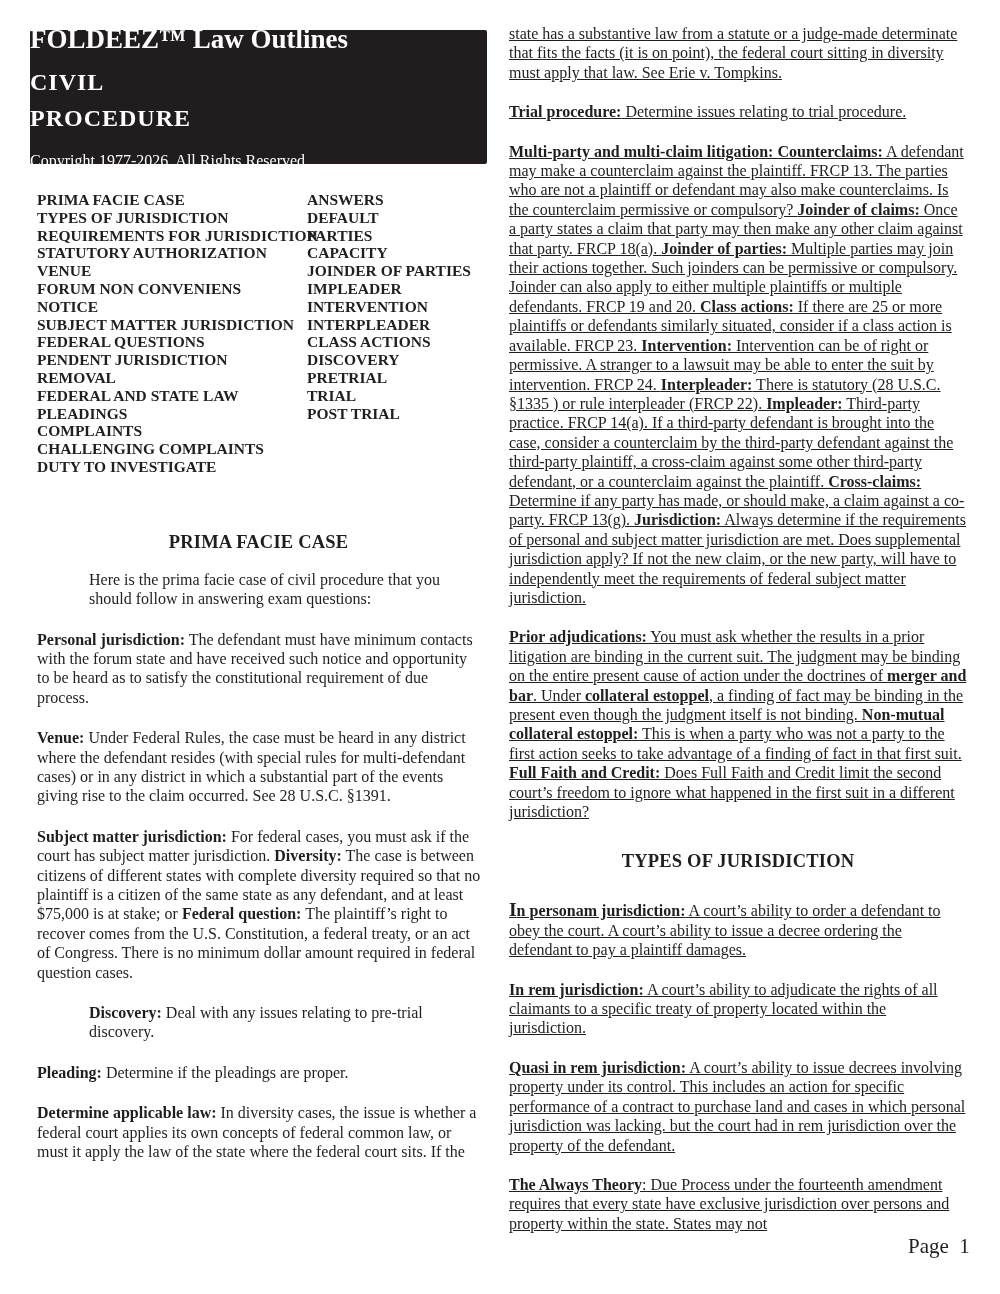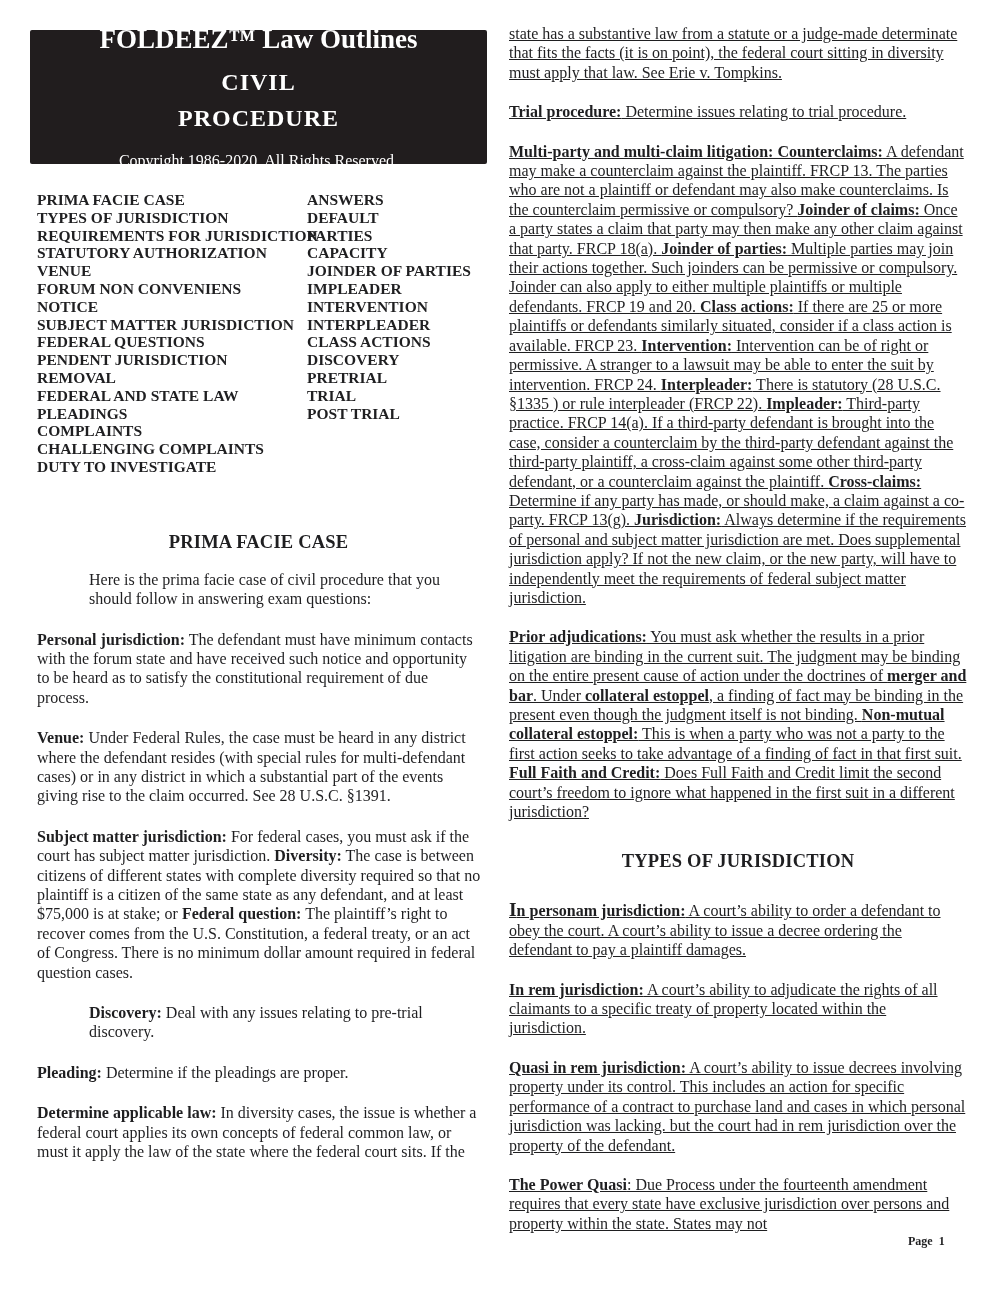--- a/index.html
+++ b/index.html
@@ -15,21 +15,21 @@
   .col { position:absolute; }
   .col-left { left:30px; top:30px; width:457px; }
   .col-right { left:509px; top:24px; width:458px; }
 
   .title-box {
     background:#211d1e;
     color:#ffffff;
     height:134px;
     display:flex;
     flex-direction:column;
-    align-items:center;
+    align-items:flex-start;
     justify-content:center;
     text-align:center;
     border-radius:2px;
     gap:8px;
   }
   .brand { font-size:27px; font-weight:bold; margin-bottom:6px; }
   .big-title { font-size:24px; font-weight:bold; line-height:1.16; letter-spacing:1px; }
   .copyright { font-size:16px; margin-top:12px; white-space:pre-wrap; }
 
   .contents-heading {
@@ -51,35 +51,35 @@
 
   .para { font-size:16px; line-height:19.4px; margin-bottom:21px; }
   .col-right .para { margin-bottom:20px;text-decoration:underline; }
   .para.indent { padding-left:52px; padding-right:2px; }
   .para b .cap, b.cap { font-size:19.5px; line-height:19.4px; }
 
   .types-heading { margin-top:30px; margin-bottom:28px; }
 
   .page-number {
     position:absolute; left:908px; top:1234px;
-    font-size:12px; white-space:pre;font-weight:bold;
+    font-size:21px; white-space:pre;
   }
 </style>
 </head>
 <body>
 
 <div class="page">
 
   <div class="col col-left">
 
     <div class="title-box">
       <div class="brand">FOLDEEZ™ Law Outlines</div>
       <div class="big-title">CIVIL</div>
       <div class="big-title">PROCEDURE</div>
-      <div class="copyright">Copyright 1986-2020  All Rights Reserved.</div>
+      <div class="copyright">Copyright 1977-2026  All Rights Reserved.</div>
     </div>
 
 
     <div class="contents">
       <div class="contents-col contents-col-left">
           <div class="contents-item">PRIMA FACIE CASE</div>
           <div class="contents-item">TYPES OF JURISDICTION</div>
           <div class="contents-item">REQUIREMENTS FOR JURISDICTION</div>
           <div class="contents-item">STATUTORY AUTHORIZATION</div>
           <div class="contents-item">VENUE</div>
@@ -132,19 +132,19 @@
         <p class="para"><b>Multi-party and multi-claim litigation: Counterclaims:</b><span> A defendant may make a counterclaim against the plaintiff. FRCP 13. The parties who are not a plaintiff or defendant may also make counterclaims. Is the counterclaim permissive or compulsory? </span><b>Joinder of claims:</b><span> Once a party states a claim that party may then make any other claim against that party. FRCP 18(a). </span><b>Joinder of parties:</b><span> Multiple parties may join their actions together. Such joinders can be permissive or compulsory. Joinder can also apply to either multiple plaintiffs or multiple defendants. FRCP 19 and 20. </span><b>Class actions:</b><span> If there are 25 or more plaintiffs or defendants similarly situated, consider if a class action is available. FRCP 23. </span><b>Intervention:</b><span> Intervention can be of right or permissive. A stranger to a lawsuit may be able to enter the suit by intervention. FRCP 24. </span><b>Interpleader:</b><span> There is statutory (28 U.S.C. §1335 ) or rule interpleader (FRCP 22). </span><b>Impleader:</b><span> Third-party practice. FRCP 14(a). If a third-party defendant is brought into the case, consider a counterclaim by the third-party defendant against the third-party plaintiff, a cross-claim against some other third-party defendant, or a counterclaim against the plaintiff. </span><b>Cross-claims:</b><span> Determine if any party has made, or should make, a claim against a co-party. FRCP 13(g). </span><b>Jurisdiction:</b><span> Always determine if the requirements of personal and subject matter jurisdiction are met. Does supplemental jurisdiction apply? If not the new claim, or the new party, will have to independently meet the requirements of federal subject matter jurisdiction.</span></p>
         <p class="para"><b>Prior adjudications:</b><span> You must ask whether the results in a prior litigation are binding in the current suit. The judgment may be binding on the entire present cause of action under the doctrines of </span><b>merger and bar</b><span>. Under </span><b>collateral estoppel</b><span>, a finding of fact may be binding in the present even though the judgment itself is not binding. </span><b>Non-mutual collateral estoppel:</b><span> This is when a party who was not a party to the first action seeks to take advantage of a finding of fact in that first suit. </span><b>Full Faith and Credit:</b><span> Does Full Faith and Credit limit the second court’s freedom to ignore what happened in the first suit in a different jurisdiction?</span></p>
       </div>
 
     <div class="section-heading types-heading">TYPES OF JURISDICTION</div>
 
     <div class="body-text">
         <p class="para"><b class="cap">I</b><b>n personam jurisdiction:</b><span> A court’s ability to order a defendant to obey the court. A court’s ability to issue a decree ordering the defendant to pay a plaintiff damages.</span></p>
         <p class="para"><b>In rem jurisdiction:</b><span> A court’s ability to adjudicate the rights of all claimants to a specific treaty of property located within the jurisdiction.</span></p>
         <p class="para"><b>Quasi in rem jurisdiction:</b><span> A court’s ability to issue decrees involving property under its control. This includes an action for specific performance of a contract to purchase land and cases in which personal jurisdiction was lacking. but the court had in rem jurisdiction over the property of the defendant.</span></p>
-        <p class="para"><b>The Power Quasi</b><span>: Due Process under the fourteenth amendment requires that every state have exclusive jurisdiction over persons and property within the state. States may not</span></p>
+        <p class="para"><b>The Always Theory</b><span>: Due Process under the fourteenth amendment requires that every state have exclusive jurisdiction over persons and property within the state. States may not</span></p>
       </div>
   </div>
 
   <div class="page-number">Page  1</div>
 
 </div>
 
 </body></html>

